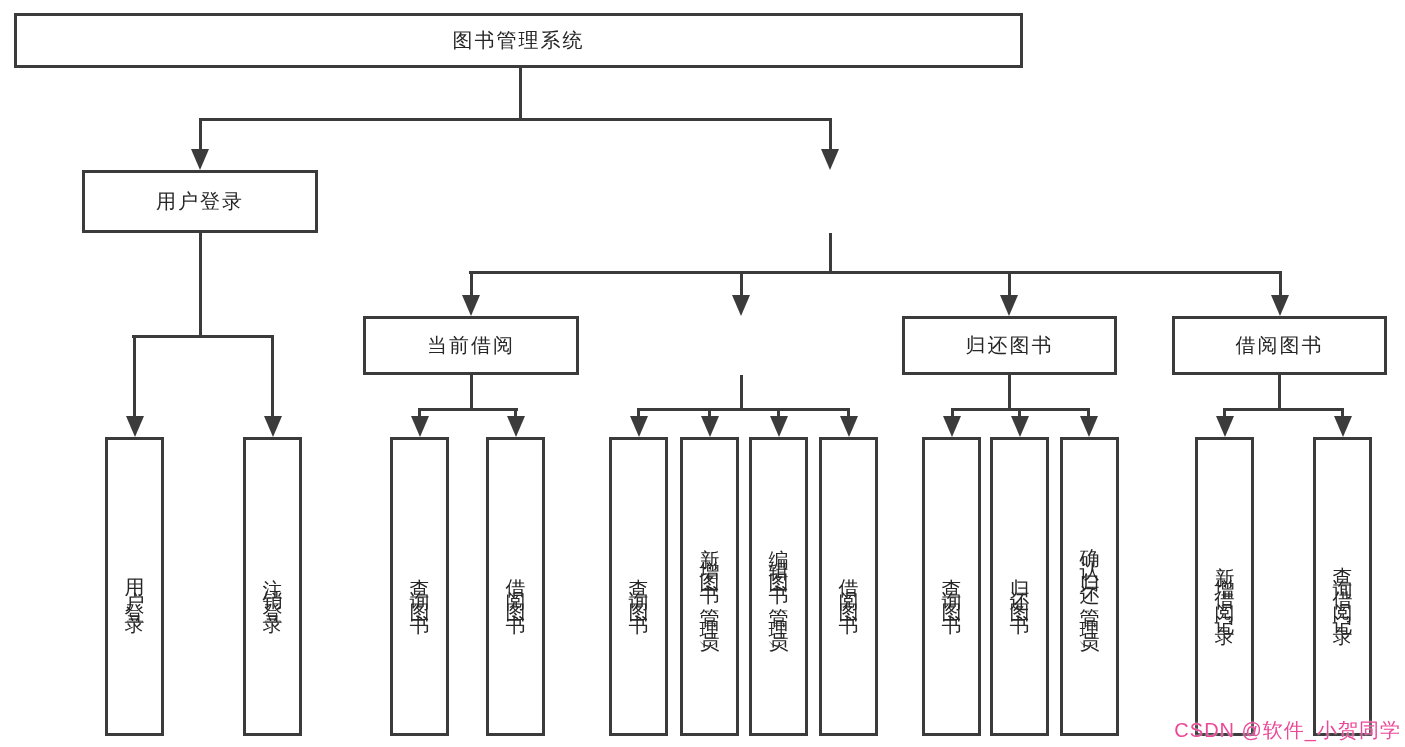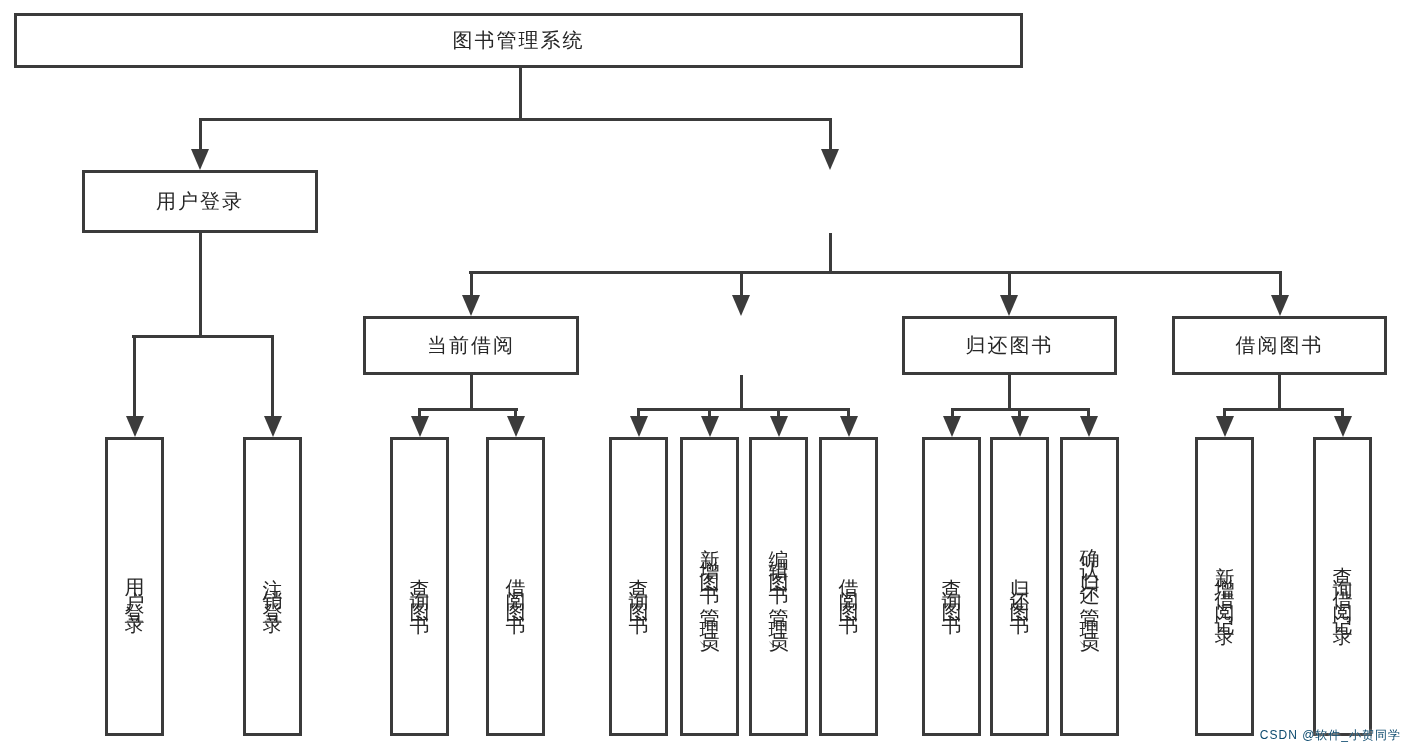--- a/index.html
+++ b/index.html
@@ -41,22 +41,22 @@
   .ln{position:absolute;background:#3b3b3b;z-index:1;}
   .arw{
     position:absolute;width:0;height:0;z-index:1;
     border-left:9px solid transparent;
     border-right:9px solid transparent;
     border-top:21px solid #3b3b3b;
   }
   .watermark{
     position:absolute;
     right:4px;bottom:3px;
-    font-size:12px;
-    color:#0c4a6e;
+    font-size:20px;
+    color:#ec4899;
     letter-spacing:1px;
     z-index:3;
     text-shadow:0 0 2px #ffffff;
   }
 </style>
 </head>
 <body>
 
 <div class="stage">
 

